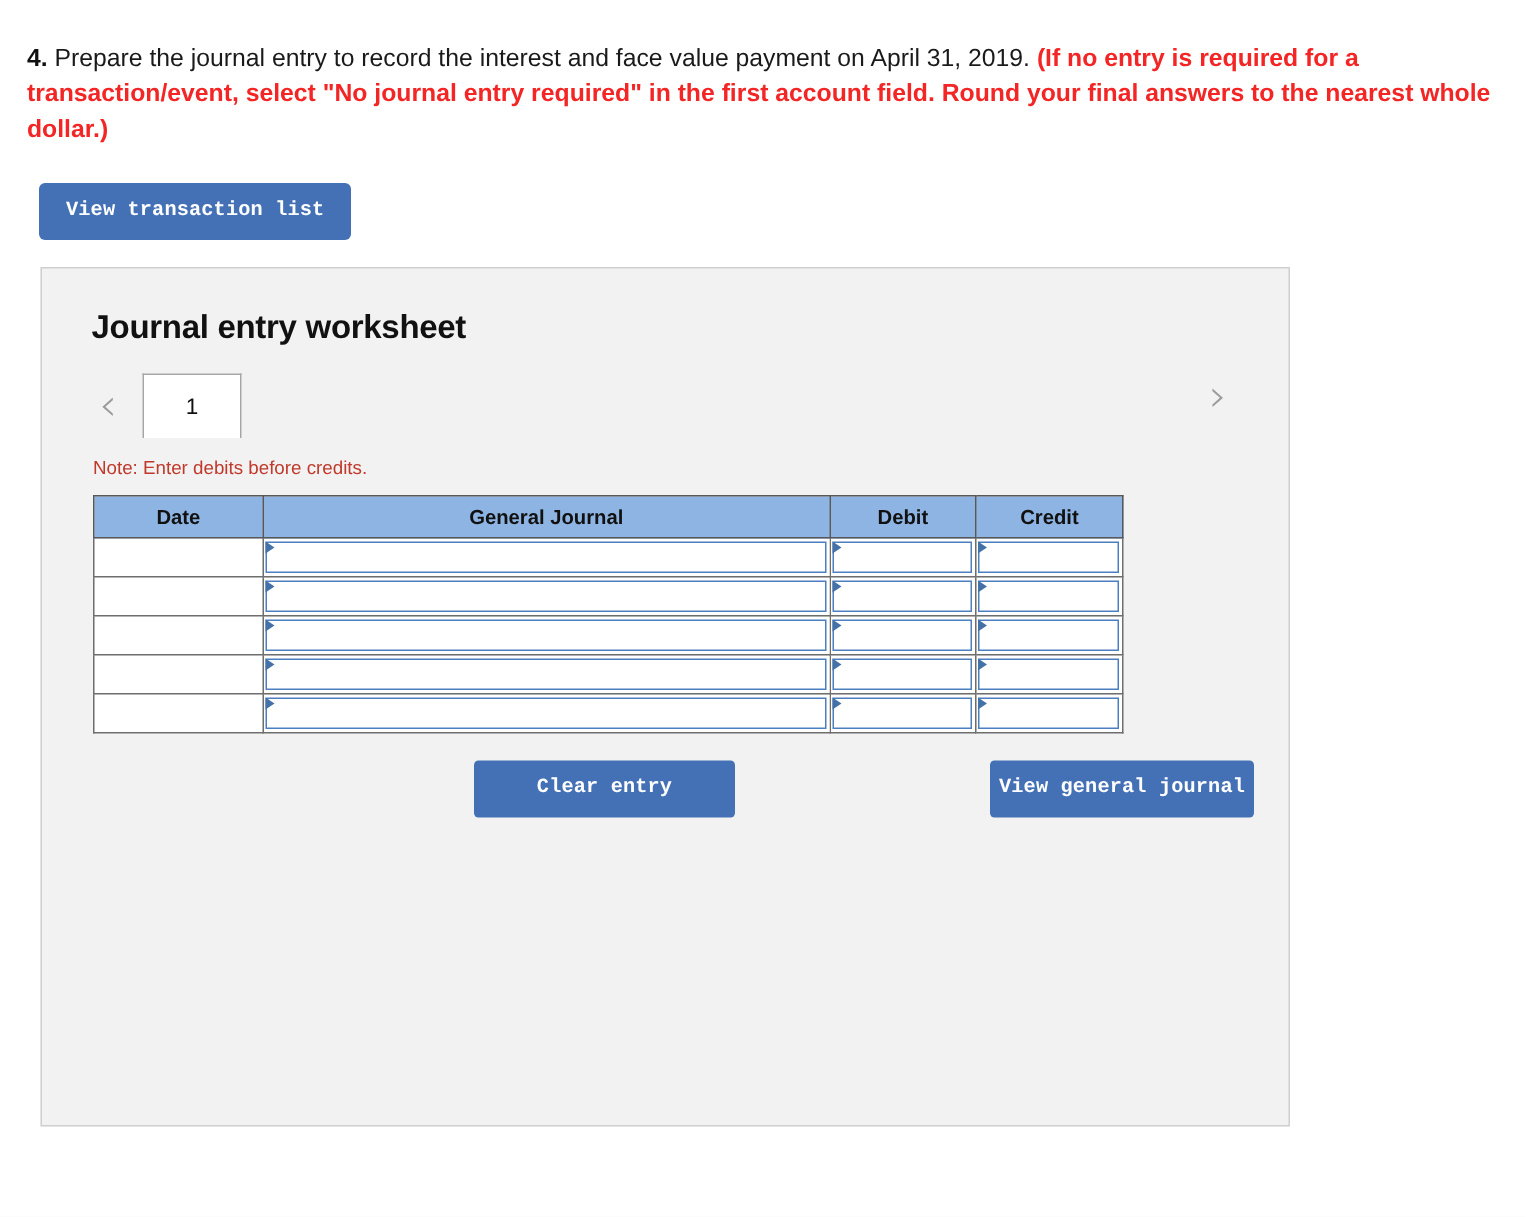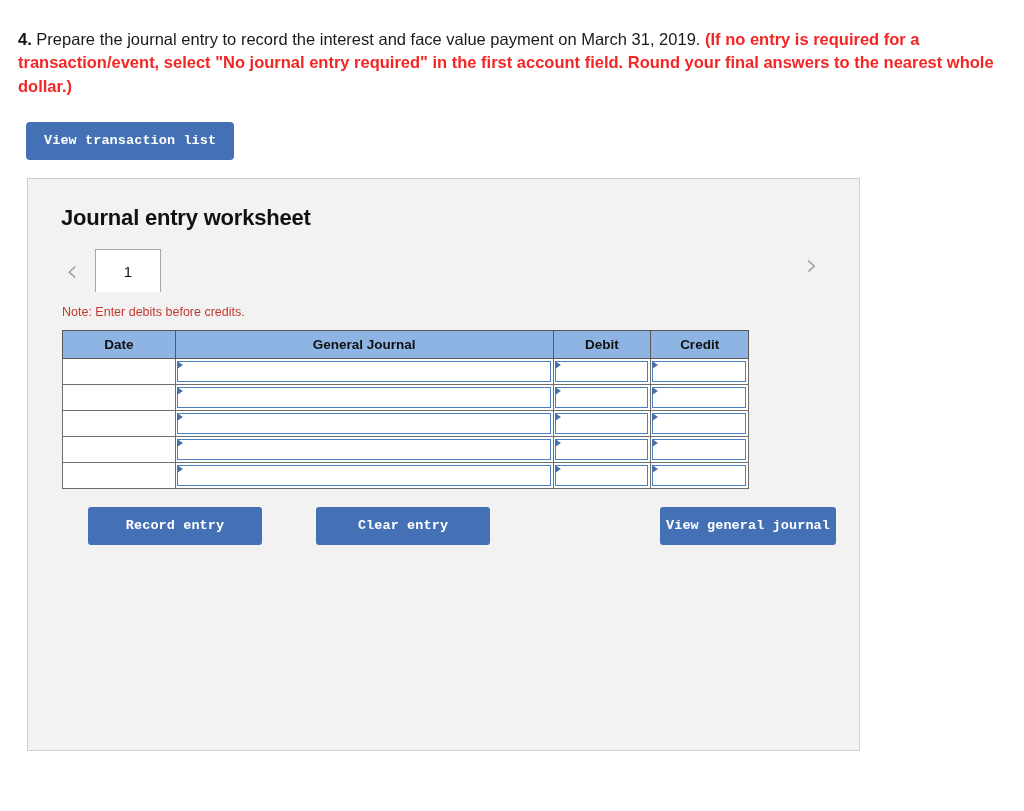--- a/index.html
+++ b/index.html
@@ -218,21 +218,21 @@
     border-radius: 3px;
   }
   .btn-record  { left: 26px;  width: 174px; }
   .btn-clear   { left: 254px; width: 174px; }
   .btn-viewgj  { left: 598px; width: 176px; }
 </style>
 </head>
 <body>
 
 <div class="prompt">
-  <span class="prompt-num">4.</span><span class="prompt-main"> Prepare the journal entry to record the interest and face value payment on March 31, 2019. </span><span class="prompt-red">(If no entry is required for a transaction/event, select "No journal entry required" in the first account field. Round your final answers to the nearest whole dollar.)</span>
+  <span class="prompt-num">4.</span><span class="prompt-main"> Prepare the journal entry to record the interest and face value payment on April 31, 2019. </span><span class="prompt-red">(If no entry is required for a transaction/event, select "No journal entry required" in the first account field. Round your final answers to the nearest whole dollar.)</span>
 </div>
 
 <div class="vtl-wrap">
   <button class="btn btn-vtl">View transaction list</button>
 </div>
 
 <div class="panel">
 
   <div class="panel-title">Journal entry worksheet</div>
 
@@ -318,18 +318,17 @@
             <div class="selbox"></div>
           </td>
         <td class="selcell">
             <div class="selbox"></div>
           </td>
       </tr>
     </tbody>
   </table>
 
   <div class="btnrow">
-    <button class="btn btn-bottom btn-record">Record entry</button>
     <button class="btn btn-bottom btn-clear">Clear entry</button>
     <button class="btn btn-bottom btn-viewgj">View general journal</button>
   </div>
 
 </div>
 
 </body></html>

